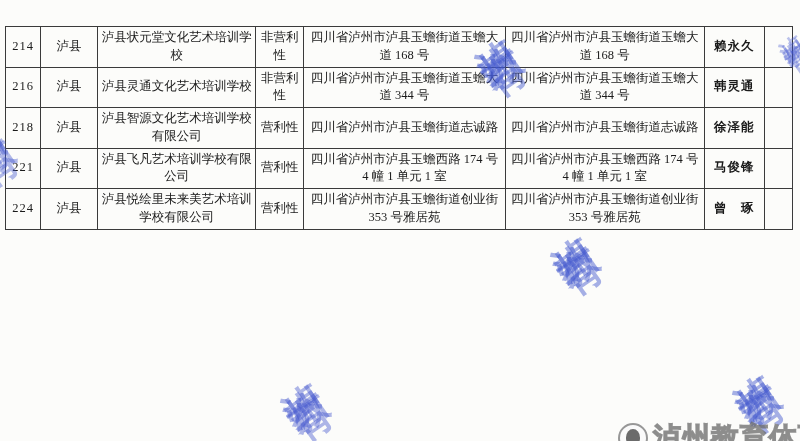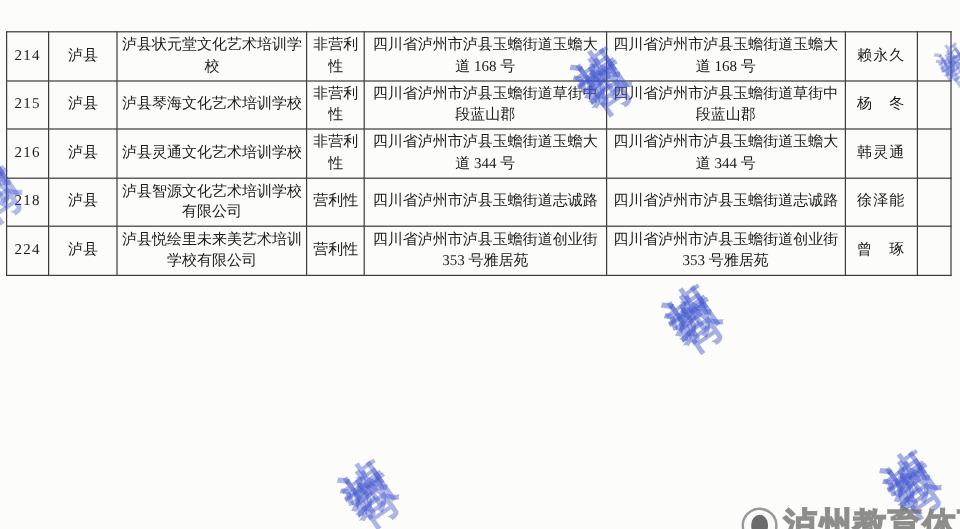--- a/index.html
+++ b/index.html
@@ -25,21 +25,21 @@
     vertical-align:middle;
     font-size:12.5px;
     line-height:1.42;
     height:30px;
     padding:2px 3px;
     word-break:break-all;
     color:#1a1a1a;
   }
   td.c-no{font-size:13.5px;letter-spacing:1px;}
   td.c-school{padding:2px 2px;}
-  td.c-person{letter-spacing:1px;}
+  td.c-person{letter-spacing:1px;font-weight:bold;}
 
   
   .stamp{
     position:absolute;
     writing-mode:vertical-rl;
     text-orientation:upright;
     font-family:"DejaVu Sans",sans-serif;
     font-weight:700;
     font-size:40px;
     line-height:1.02;
@@ -110,47 +110,47 @@
           <td class="c-no">214</td>
           <td class="c-county">泸县</td>
           <td class="c-school">泸县状元堂文化艺术培训学校</td>
           <td class="c-nature">非营利性</td>
           <td class="c-address1">四川省泸州市泸县玉蟾街道玉蟾大道 168 号</td>
           <td class="c-address2">四川省泸州市泸县玉蟾街道玉蟾大道 168 号</td>
           <td class="c-person">赖永久</td>
           <td class="c-blank"></td>
         </tr>
         <tr>
-          <td class="c-no">215</td>
-          <td class="c-county">泸县</td>
-          <td class="c-school">泸县琴海文化艺术培训学校</td>
-          <td class="c-nature">非营利性</td>
-          <td class="c-address1">四川省泸州市泸县玉蟾街道草街中段蓝山郡</td>
-          <td class="c-address2">四川省泸州市泸县玉蟾街道草街中段蓝山郡</td>
-          <td class="c-person">杨　冬</td>
-          <td class="c-blank"></td>
-        </tr>
-        <tr>
           <td class="c-no">216</td>
           <td class="c-county">泸县</td>
           <td class="c-school">泸县灵通文化艺术培训学校</td>
           <td class="c-nature">非营利性</td>
           <td class="c-address1">四川省泸州市泸县玉蟾街道玉蟾大道 344 号</td>
           <td class="c-address2">四川省泸州市泸县玉蟾街道玉蟾大道 344 号</td>
           <td class="c-person">韩灵通</td>
           <td class="c-blank"></td>
         </tr>
         <tr>
           <td class="c-no">218</td>
           <td class="c-county">泸县</td>
           <td class="c-school">泸县智源文化艺术培训学校有限公司</td>
           <td class="c-nature">营利性</td>
           <td class="c-address1">四川省泸州市泸县玉蟾街道志诚路</td>
           <td class="c-address2">四川省泸州市泸县玉蟾街道志诚路</td>
           <td class="c-person">徐泽能</td>
+          <td class="c-blank"></td>
+        </tr>
+        <tr>
+          <td class="c-no">221</td>
+          <td class="c-county">泸县</td>
+          <td class="c-school">泸县飞凡艺术培训学校有限公司</td>
+          <td class="c-nature">营利性</td>
+          <td class="c-address1">四川省泸州市泸县玉蟾西路 174 号 4 幢 1 单元 1 室</td>
+          <td class="c-address2">四川省泸州市泸县玉蟾西路 174 号 4 幢 1 单元 1 室</td>
+          <td class="c-person">马俊锋</td>
           <td class="c-blank"></td>
         </tr>
         <tr>
           <td class="c-no">224</td>
           <td class="c-county">泸县</td>
           <td class="c-school">泸县悦绘里未来美艺术培训学校有限公司</td>
           <td class="c-nature">营利性</td>
           <td class="c-address1">四川省泸州市泸县玉蟾街道创业街 353 号雅居苑</td>
           <td class="c-address2">四川省泸州市泸县玉蟾街道创业街 353 号雅居苑</td>
           <td class="c-person">曾　琢</td>

